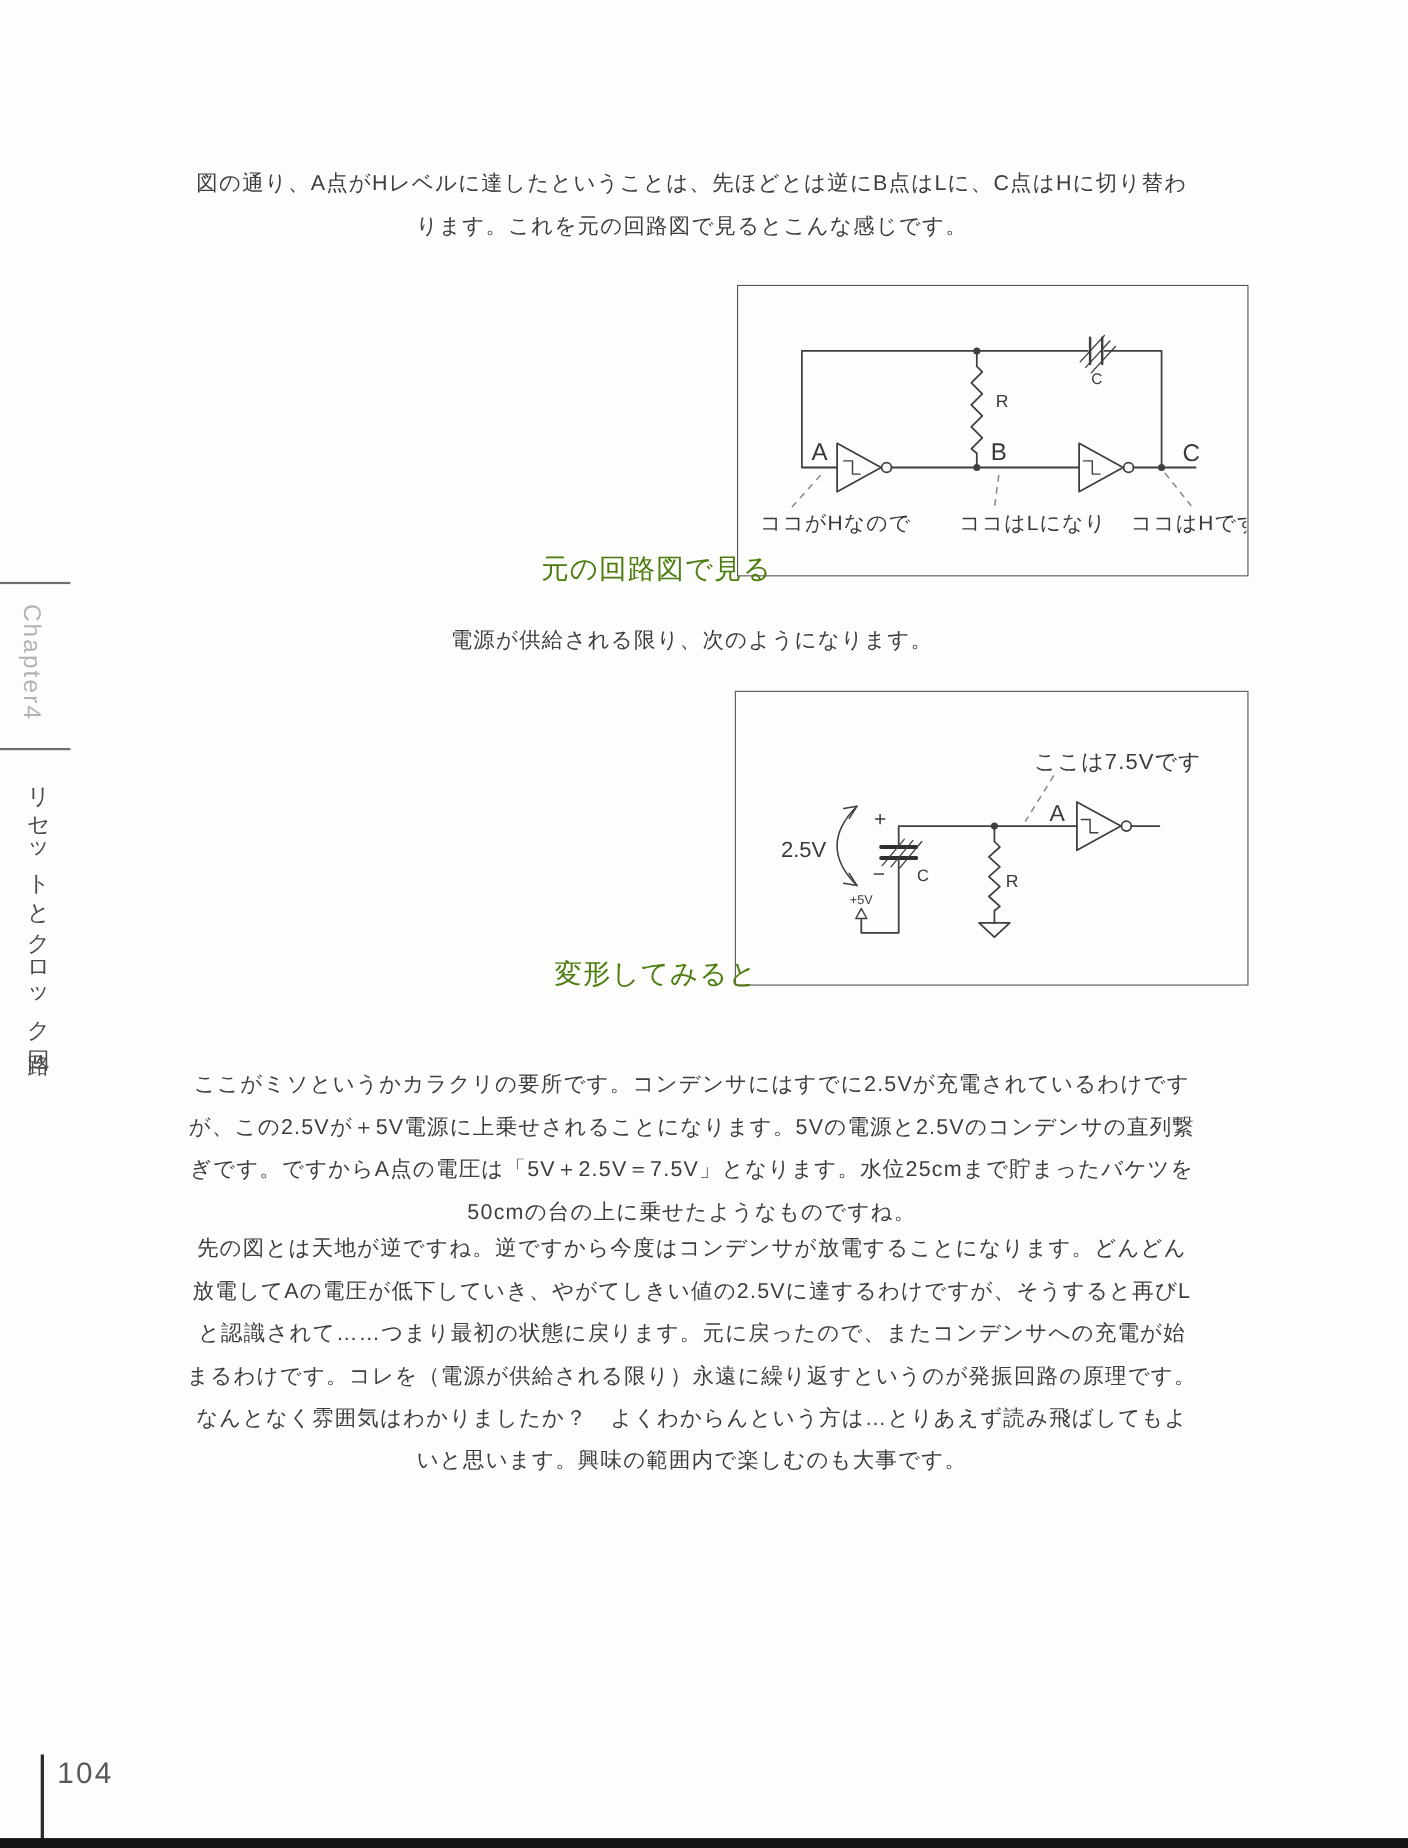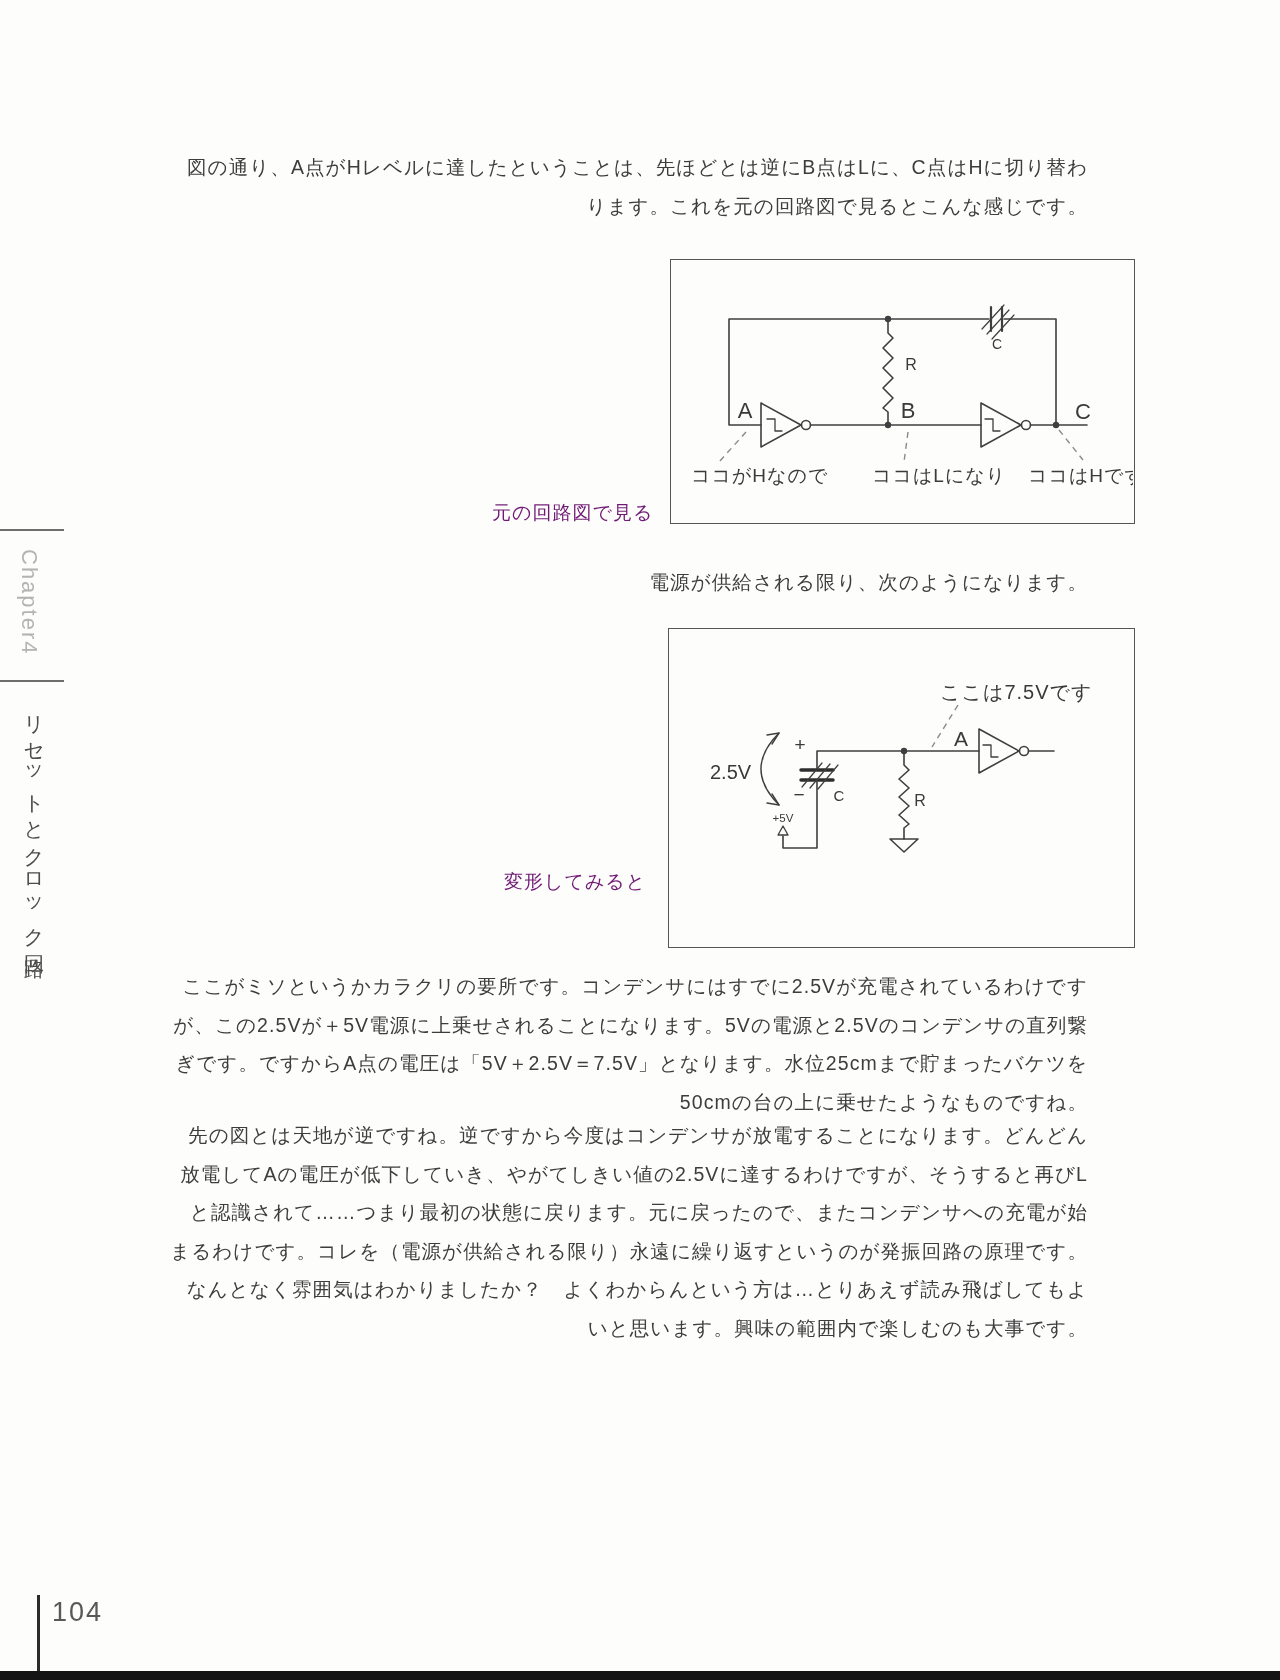--- a/index.html
+++ b/index.html
@@ -4,24 +4,24 @@
 <style>
   html,body{margin:0;padding:0;background:#e8e8e6;}
   .page{
     position:relative;width:1280px;height:1680px;margin:0 auto;
     background:#fdfdfc;overflow:hidden;
     font-family:"Liberation Sans","DejaVu Sans",sans-serif;
     color:#3d3d3d;
   }
   .body-text{
     position:absolute;font-size:19.5px;line-height:38.5px;
-    letter-spacing:1.1px;color:#3d3d3d;text-align:right;
+    letter-spacing:1.1px;color:#3d3d3d;text-align:center;
   }
   .caption{
-    position:absolute;font-size:19px;letter-spacing:1px;color:#701a75;
+    position:absolute;font-size:25px;letter-spacing:1px;color:#4d7c0f;
   }
   .figure-box{
     position:absolute;border:1.6px solid #555;background:#fdfdfc;box-sizing:border-box;
   }
   .figure-box svg{position:absolute;left:0;top:0;}
   .tab-line{position:absolute;left:0;height:2px;background:#6e6e6e;}
   .chapter-label{
     position:absolute;left:16px;top:549px;
     writing-mode:vertical-rl;text-orientation:mixed;
     font-size:22px;color:#b3b3b3;letter-spacing:2px;
@@ -93,21 +93,21 @@
 
       <text class="ann" x="20" y="222">ココがHなので</text>
       <text class="ann" x="201" y="222">ココはLになり</text>
       <text class="ann" x="357" y="222">ココはHです</text>
     </svg>
   </div>
   <div class="caption" style="left:492px;top:500px;">元の回路図で見る</div>
 
   <div class="body-text" style="left:170px;top:563px;width:918px;">電源が供給される限り、次のようになります。</div>
 
-  <div class="figure-box" style="left:668px;top:628px;width:467px;height:320px;">
+  <div class="figure-box" style="left:668px;top:628px;width:467px;height:268px;">
     <svg width="464" height="265" viewBox="0 0 464 265">
 
       <text class="ann" style="font-size:20px" x="271" y="70">ここは7.5Vです</text>
       <line class="dash" x1="289" y1="76" x2="263" y2="118"></line>
 
       <polyline class="wire" points="148,140 148,122 310,122"></polyline>
       <circle class="dot" cx="235" cy="122" r="3.2"></circle>
 
       <polygon class="wire" points="310,100 310,144 350,122"></polygon>
       <polyline class="wire" style="stroke-width:1.3" points="314,116 322,116 322,128 329,128"></polyline>

